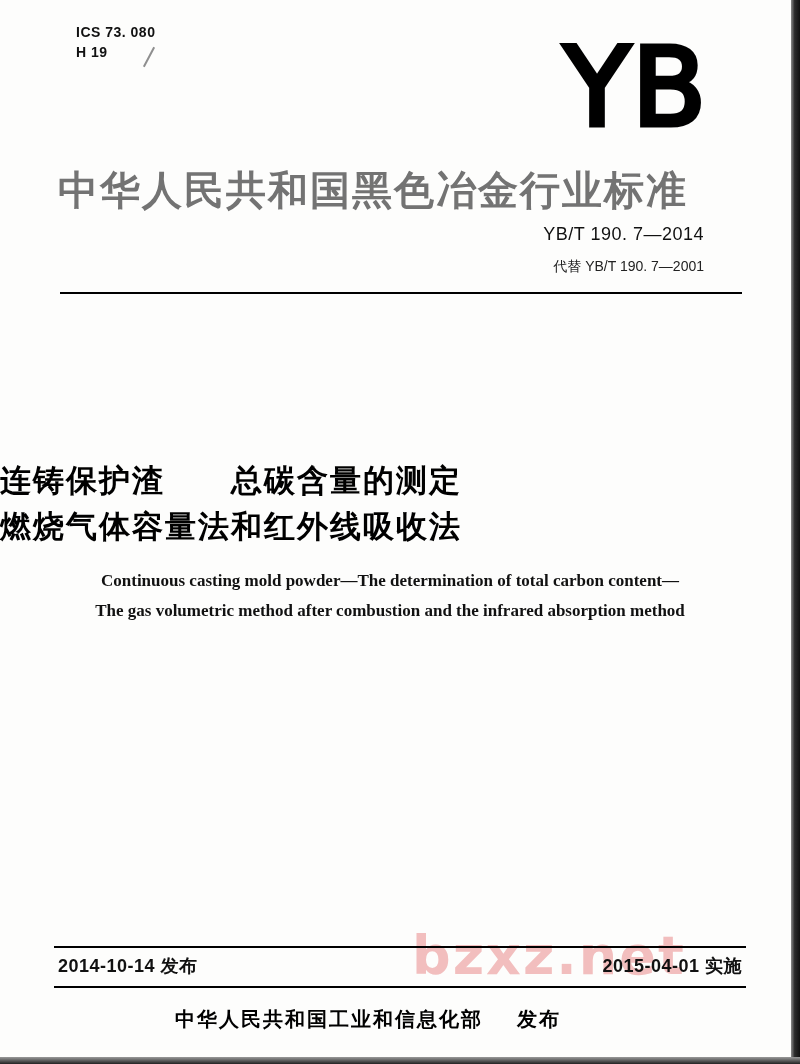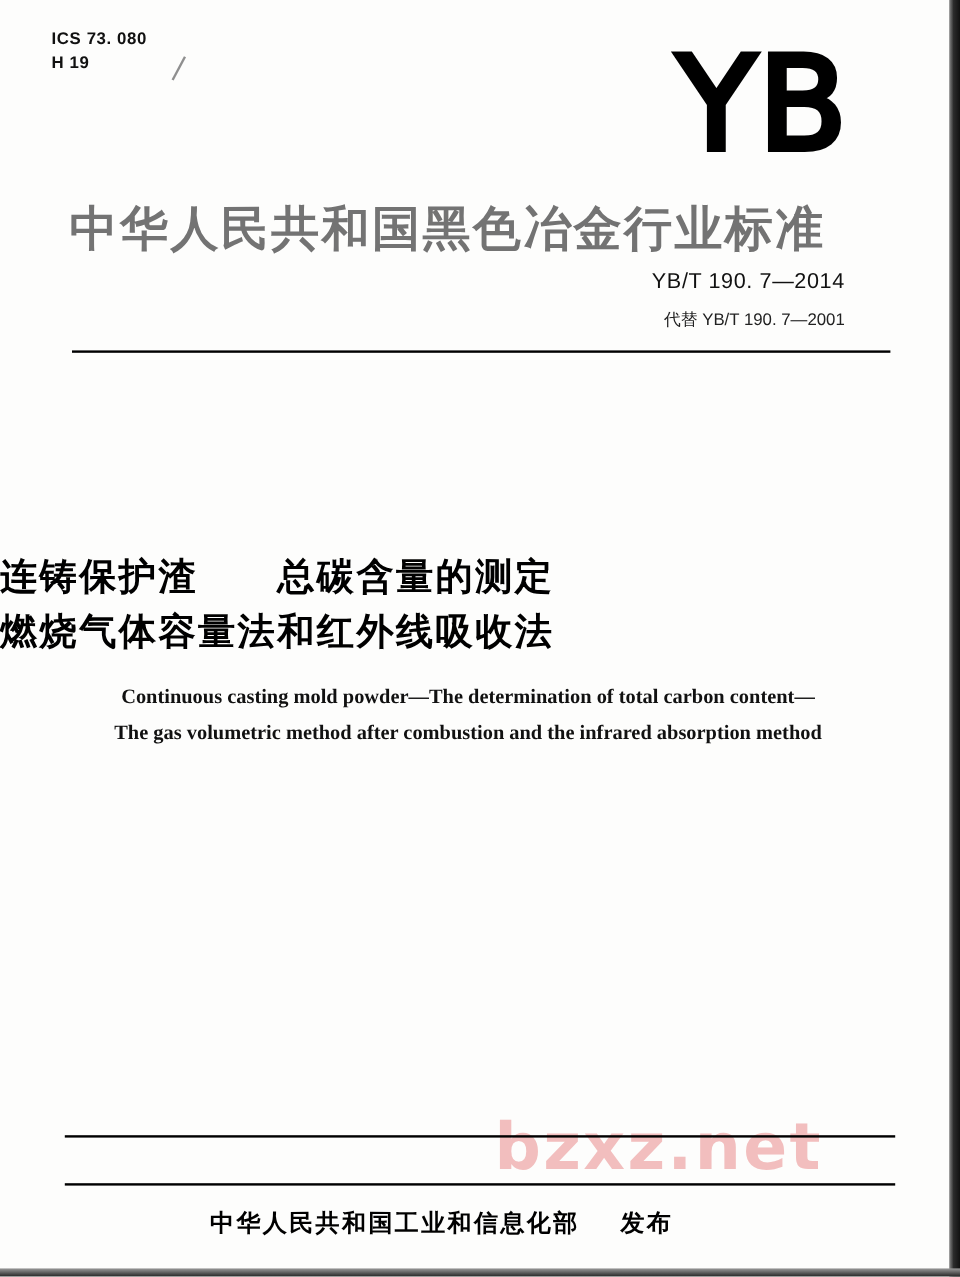--- a/index.html
+++ b/index.html
@@ -33,21 +33,21 @@
   .scan-mark {
     position: absolute;
     left: 148px; top: 46px;
     width: 2px; height: 22px;
     background: #8f8f8f;
     transform: rotate(28deg);
   }
 
   .ics-block {
     position: absolute;
-    left: 43px; top: 22px;
+    left: 76px; top: 22px;
     font-size: 14px;
     font-weight: bold;
     line-height: 20px;
     letter-spacing: 0.5px;
   }
 
   .logo {
     position: absolute;
     right: 92px; top: 38px;
     font-family: "DejaVu Sans", sans-serif;
@@ -200,20 +200,24 @@
   </div>
 
   <div class="title-en">
     <div>Continuous casting mold powder—The determination of total carbon content—</div>
     <div>The gas volumetric method after combustion and the infrared absorption method</div>
   </div>
 
   <div class="watermark">bzxz.net</div>
 
   <div class="rule-dates-top"></div>
+  <div class="dates-row">
+    <span>2014-10-14 发布</span>
+    <span>2015-04-01 实施</span>
+  </div>
   <div class="rule-dates-bottom"></div>
 
   <div class="issuer-row">
     <span>中华人民共和国工业和信息化部</span><span class="gap"></span><span>发布</span>
   </div>
 
   <div class="edge-right"></div>
   <div class="edge-bottom"></div>
 
 </div>

